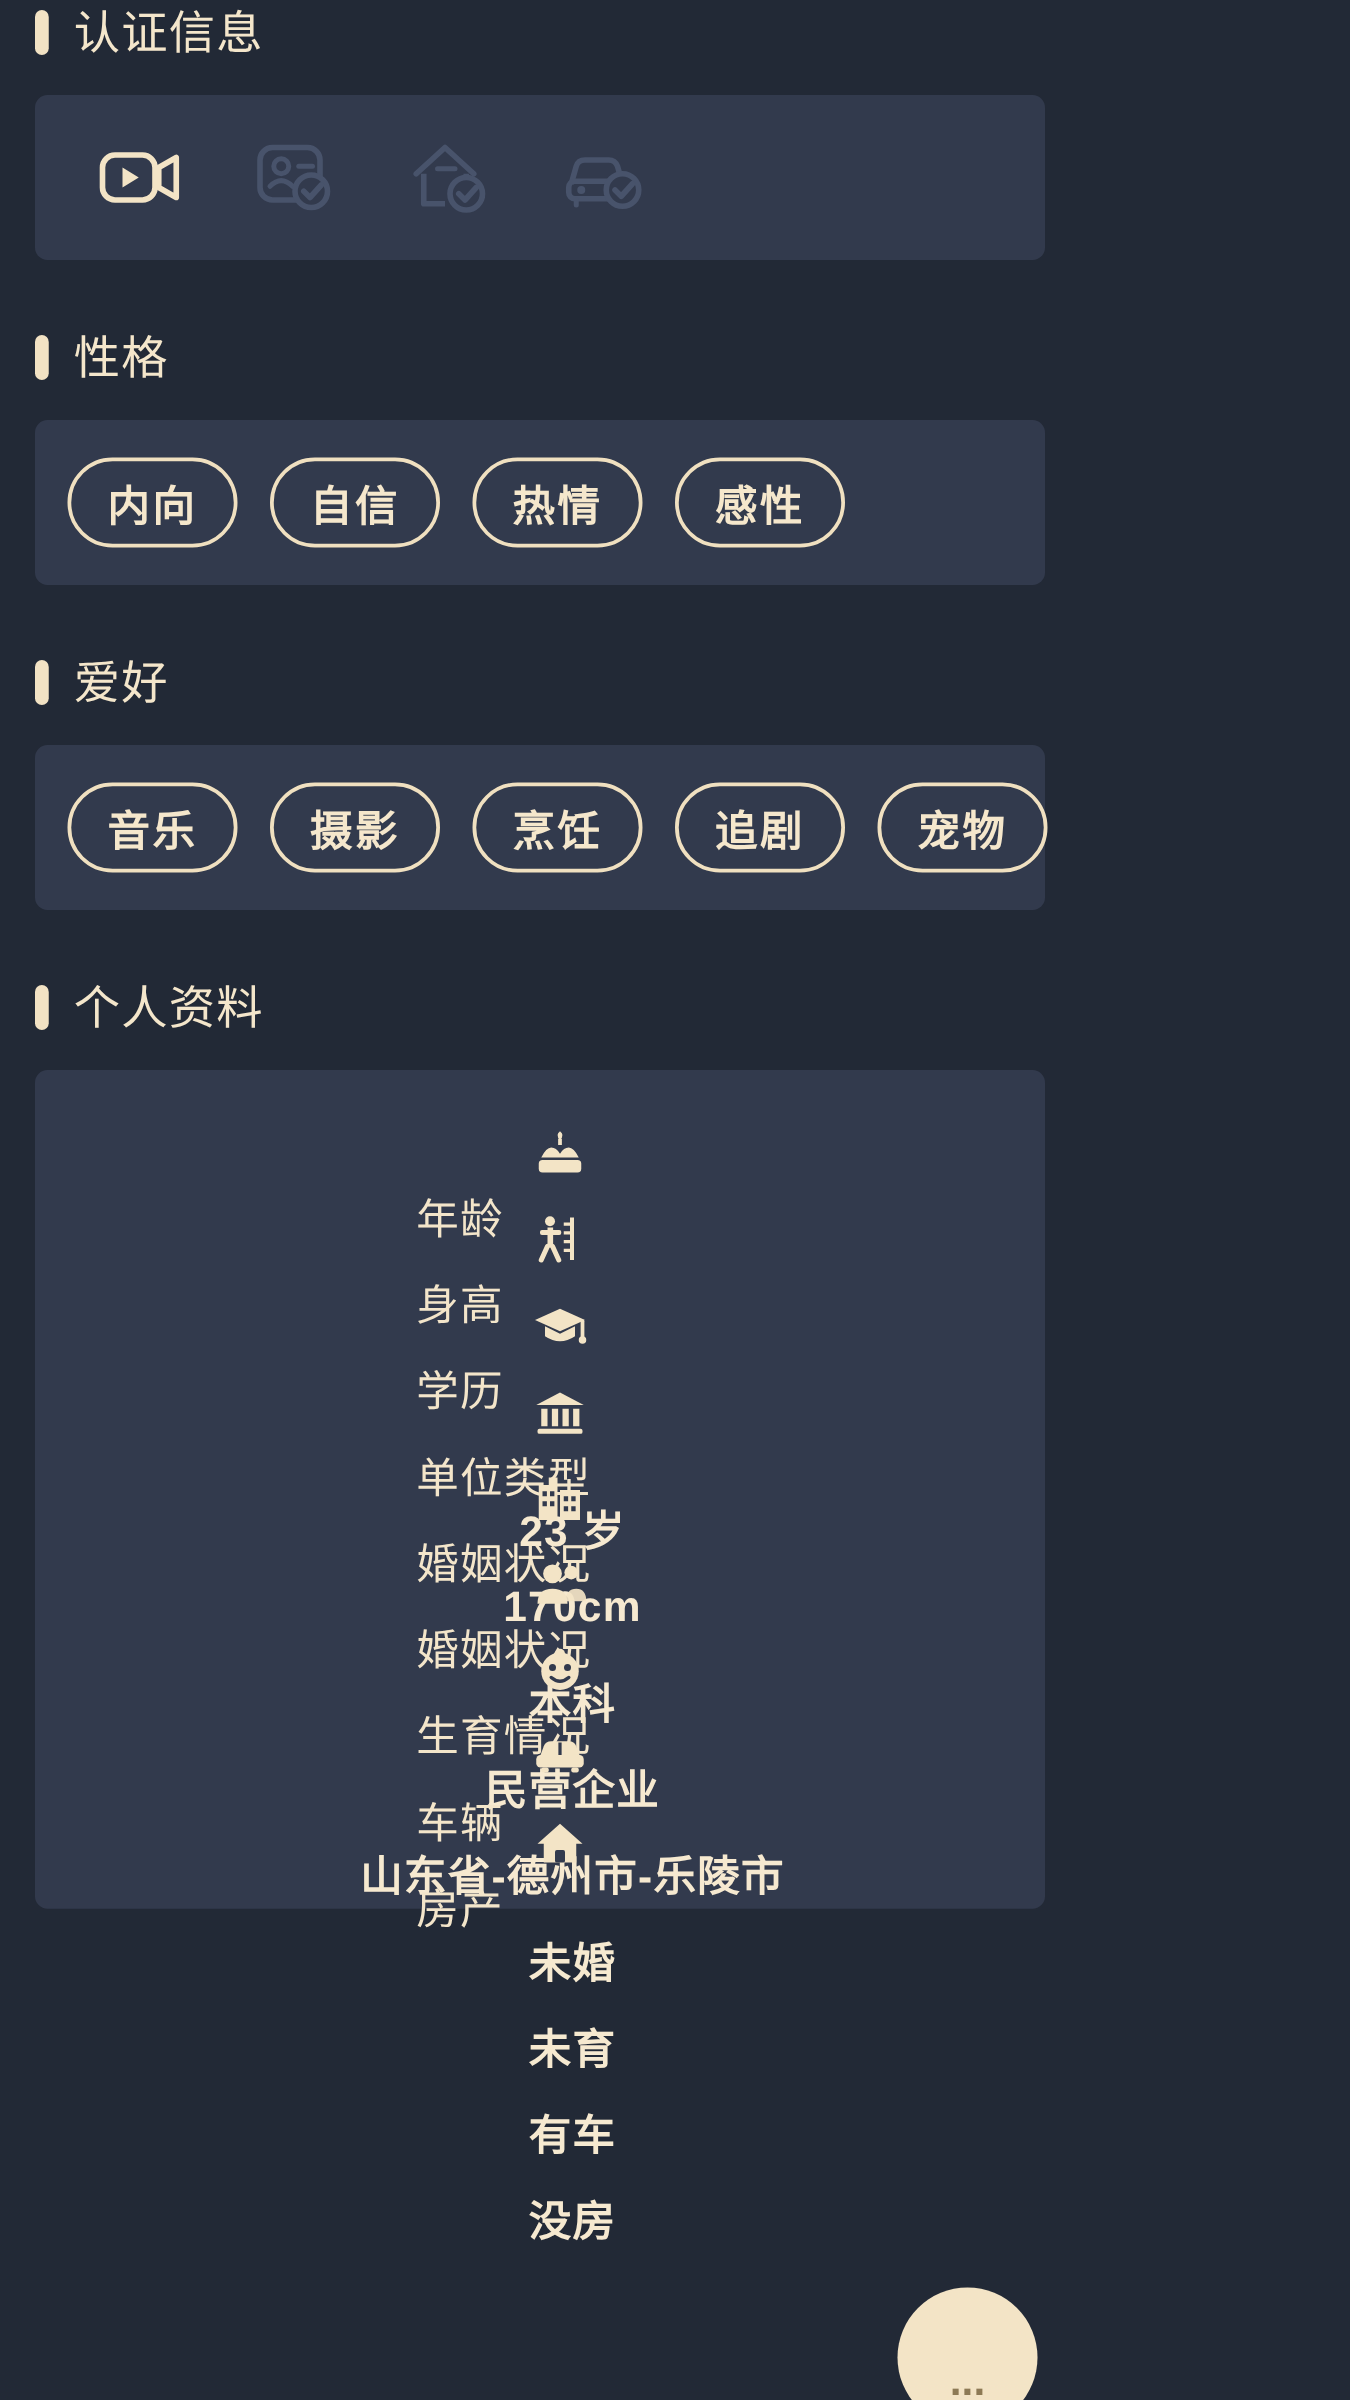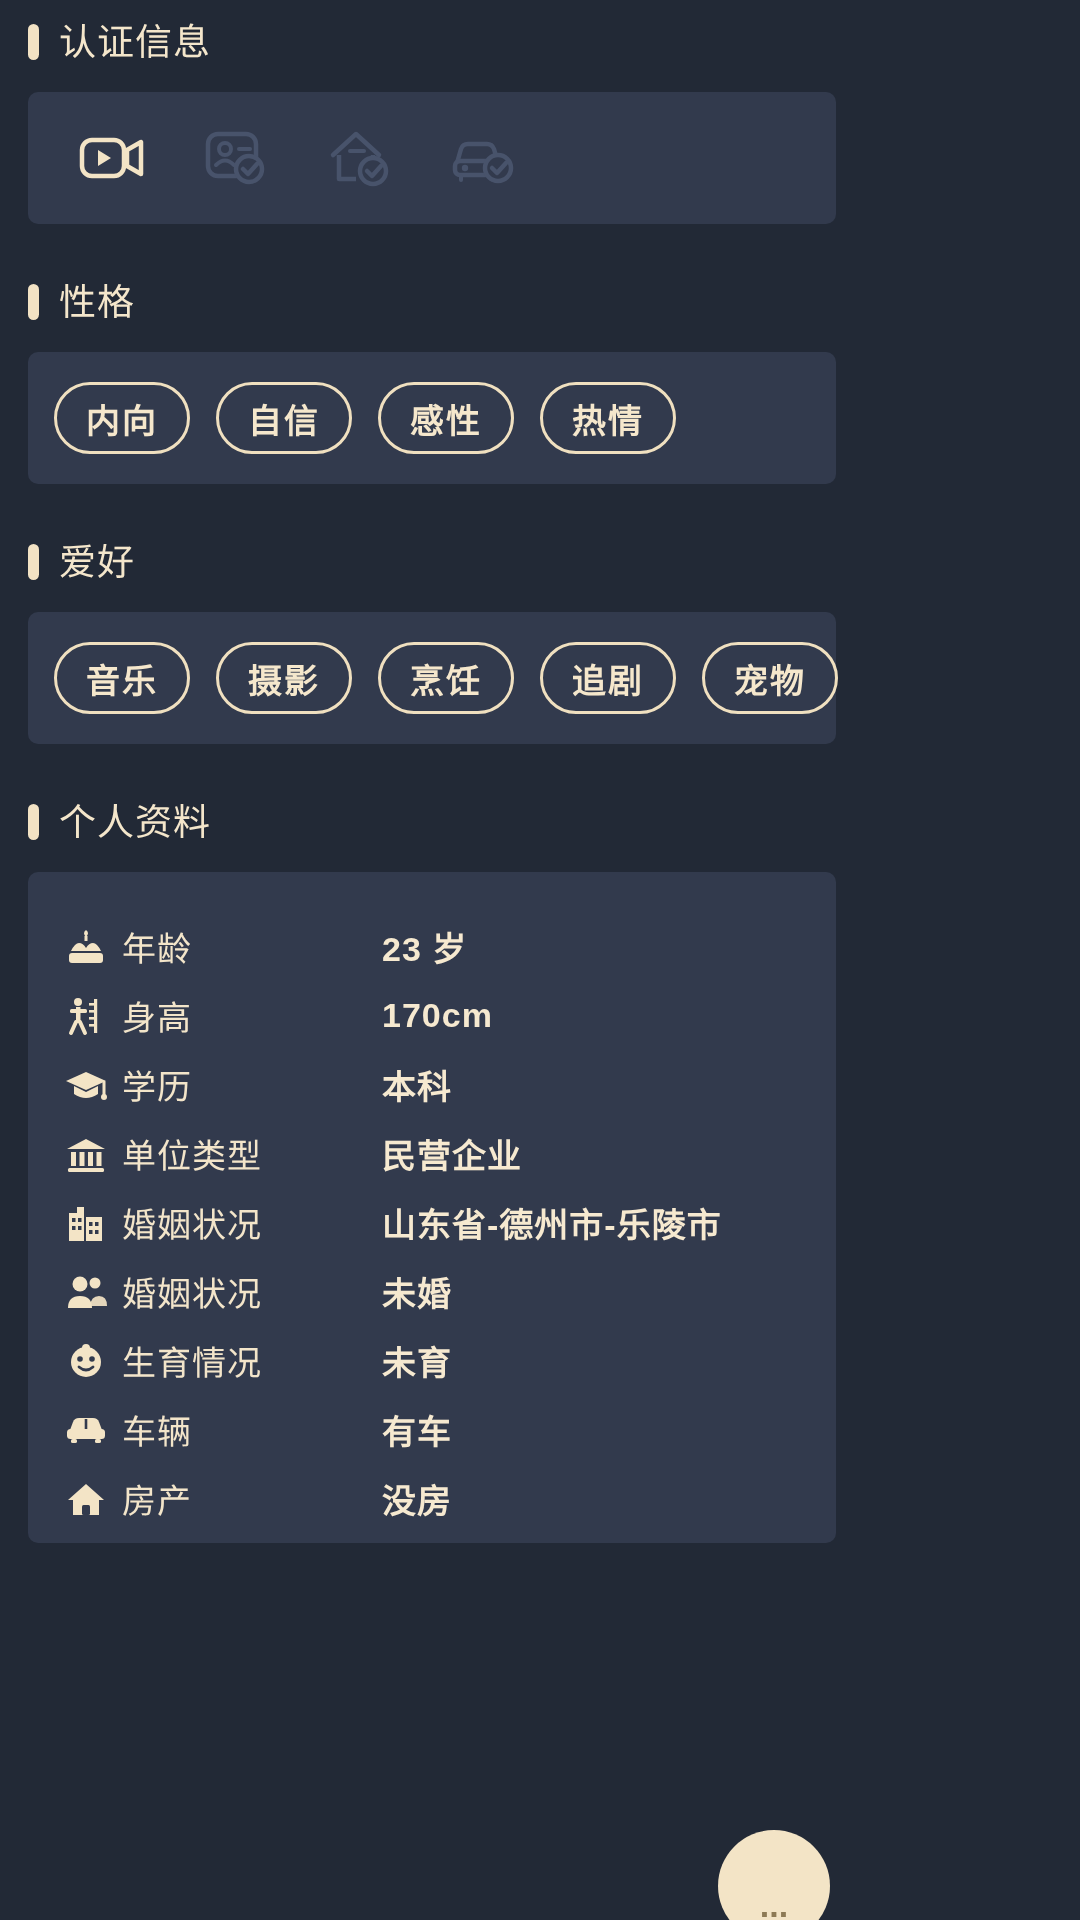--- a/index.html
+++ b/index.html
@@ -2,21 +2,21 @@
 <html lang="zh-CN"><head>
 <meta charset="utf-8">
 <style>
   * { margin:0; padding:0; box-sizing:border-box; }
   html, body {
     width:1080px; height:1920px;
     background:#222936;
     font-family:"Liberation Sans","DejaVu Sans",sans-serif;
     overflow:hidden;
   }
-  .page { position:relative; width:864px; height:1920px; padding:16px 28px; }
+  .page { position:relative; width:864px; height:1920px; padding:0 28px; }
 
   
   .sec-head {
     display:flex; align-items:center; gap:20px;
     height:52px;
   }
   .sec-bar {
     width:11px; height:36px; border-radius:6px;
     background:#f2e2c4; flex:0 0 auto;
   }
@@ -42,21 +42,21 @@
   .chip {
     border:3px solid #f0e0c0; border-radius:38px;
     height:72px; min-width:136px;
     display:flex; align-items:center; justify-content:center;
     color:#f5e7cc; font-size:34px; font-weight:700;
     letter-spacing:2px; background:transparent;
   }
 
   
   .profile-card { padding:40px 0 10px 0; }
-  .prow { display:flex; align-items:center; height:69px; padding-left:32px; }
+  .prow { display:flex; align-items:center; height:69px; padding-left:32px;flex-direction:column; }
   .prow-ico { width:52px; flex:0 0 52px; display:flex; align-items:center; justify-content:center; }
   .prow-ico svg { display:block; }
   .prow-label {
     font-size:34px; color:#f3e5ca; font-weight:400;
     letter-spacing:1px; width:250px; flex:0 0 250px;
     padding-left:10px; white-space:nowrap;
   }
   .prow-value {
     font-size:34px; color:#f6e9d0; font-weight:700;
     letter-spacing:1px; white-space:nowrap;margin-left:20px;
@@ -143,22 +143,22 @@
 
   <div class="sec-head">
     <div class="sec-bar"></div>
     <div class="sec-title">性格</div>
   </div>
 
   <div class="card chip-card">
     <div class="chip-row">
       <div class="chip">内向</div>
       <div class="chip">自信</div>
+      <div class="chip">热情</div>
       <div class="chip">感性</div>
-      <div class="chip">热情</div>
     </div>
   </div>
 
   <div class="gap-md"></div>
 
   <div class="sec-head">
     <div class="sec-bar"></div>
     <div class="sec-title">爱好</div>
   </div>
 

